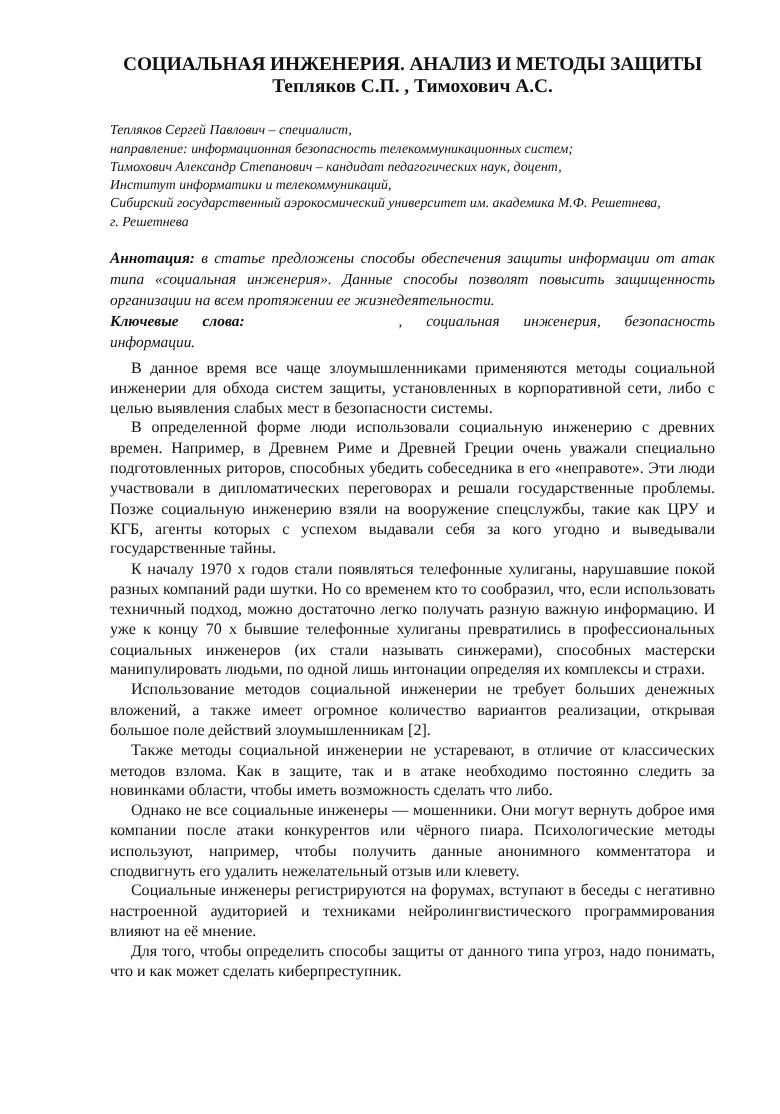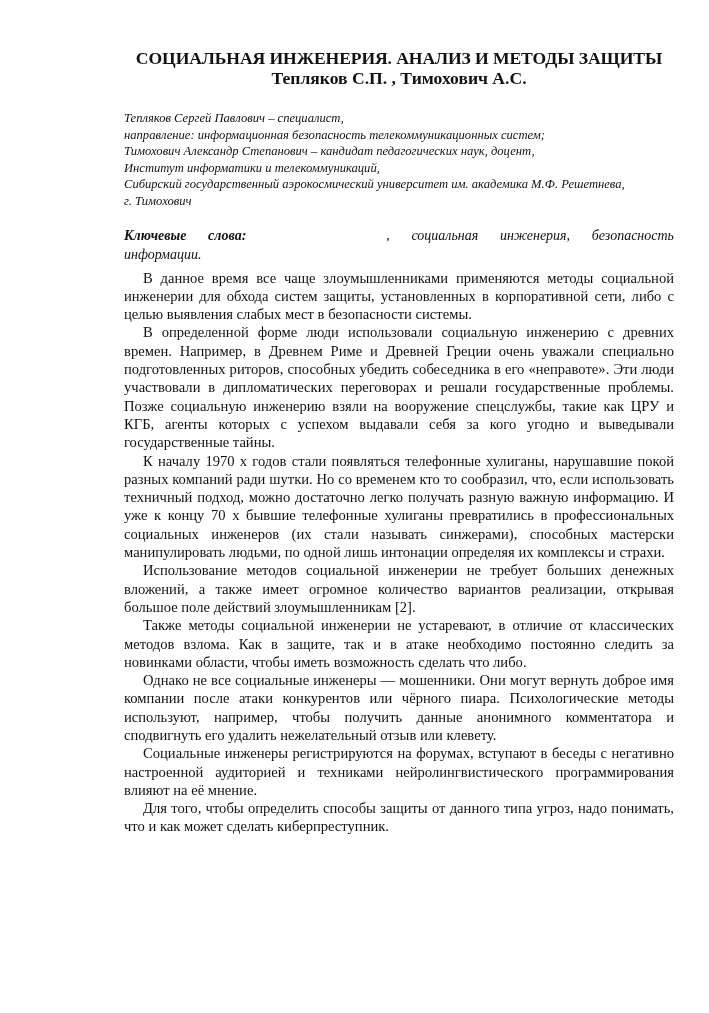--- a/index.html
+++ b/index.html
@@ -1,18 +1,18 @@
 <!DOCTYPE html>
 <html><head>
 <meta charset="utf-8">
 <style>
   html, body { margin: 0; padding: 0; background: #ffffff; }
   body { width: 709px; height: 1013px; overflow: hidden; position: relative; }
   .page {
-    position: absolute; left: 124px; top: 48px; width: 550px;
+    position: absolute; left: 100px; top: 48px; width: 550px;
     font-family: "Liberation Serif", "DejaVu Serif", serif;
     color: #111111;
   }
   .title {
     text-align: center; font-weight: bold; font-size: 17.6px;
     line-height: 20px; margin: 0; white-space: nowrap; letter-spacing: -0.1px;
   }
   .authors {
     text-align: center; font-weight: bold; font-size: 17.6px;
     line-height: 20px; margin: 0 0 22px 0;
@@ -40,24 +40,25 @@
 <div class="page">
   <h1 class="title">СОЦИАЛЬНАЯ ИНЖЕНЕРИЯ. АНАЛИЗ И МЕТОДЫ ЗАЩИТЫ</h1>
   <div class="authors">Тепляков С.П. , Тимохович А.С.</div>
 
   <div>
     <p class="affil">Тепляков Сергей Павлович – специалист,</p>
     <p class="affil">направление: информационная безопасность телекоммуникационных систем;</p>
     <p class="affil">Тимохович Александр Степанович – кандидат педагогических наук, доцент,</p>
     <p class="affil">Институт информатики и телекоммуникаций,</p>
     <p class="affil">Сибирский государственный аэрокосмический университет им. академика М.Ф. Решетнева,</p>
-    <p class="affil">г. Тимохович</p>
+    <p class="affil">г. Решетнева</p>
   </div>
 
   <div class="abstract-block">
+    <p class="abstract"><b>Аннотация:</b><span> в статье предложены способы обеспечения защиты информации от атак типа «социальная инженерия». Данные способы позволят повысить защищенность организации на всем протяжении ее жизнедеятельности.</span></p>
     <p class="abstract"><b>Ключевые слова:</b><span class="kw-gap"></span><span>, социальная инженерия, безопасность информации.</span></p>
   </div>
 
   <div class="body">
     <p class="para">В данное время все чаще злоумышленниками применяются методы социальной инженерии для обхода систем защиты, установленных в корпоративной сети, либо с целью выявления слабых мест в безопасности системы.</p>
     <p class="para">В определенной форме люди использовали социальную инженерию с древних времен. Например, в Древнем Риме и Древней Греции очень уважали специально подготовленных риторов, способных убедить собеседника в его «неправоте». Эти люди участвовали в дипломатических переговорах и решали государственные проблемы. Позже социальную инженерию взяли на вооружение спецслужбы, такие как ЦРУ и КГБ, агенты которых с успехом выдавали себя за кого угодно и выведывали государственные тайны.</p>
     <p class="para">К началу 1970 х годов стали появляться телефонные хулиганы, нарушавшие покой разных компаний ради шутки. Но со временем кто то сообразил, что, если использовать техничный подход, можно достаточно легко получать разную важную информацию. И уже к концу 70 х бывшие телефонные хулиганы превратились в профессиональных социальных инженеров (их стали называть синжерами), способных мастерски манипулировать людьми, по одной лишь интонации определяя их комплексы и страхи.</p>
     <p class="para">Использование методов социальной инженерии не требует больших денежных вложений, а также имеет огромное количество вариантов реализации, открывая большое поле действий злоумышленникам [2].</p>
     <p class="para">Также методы социальной инженерии не устаревают, в отличие от классических методов взлома. Как в защите, так и в атаке необходимо постоянно следить за новинками области, чтобы иметь возможность сделать что либо.</p>
     <p class="para">Однако не все социальные инженеры — мошенники. Они могут вернуть доброе имя компании после атаки конкурентов или чёрного пиара. Психологические методы используют, например, чтобы получить данные анонимного комментатора и сподвигнуть его удалить нежелательный отзыв или клевету.</p>

